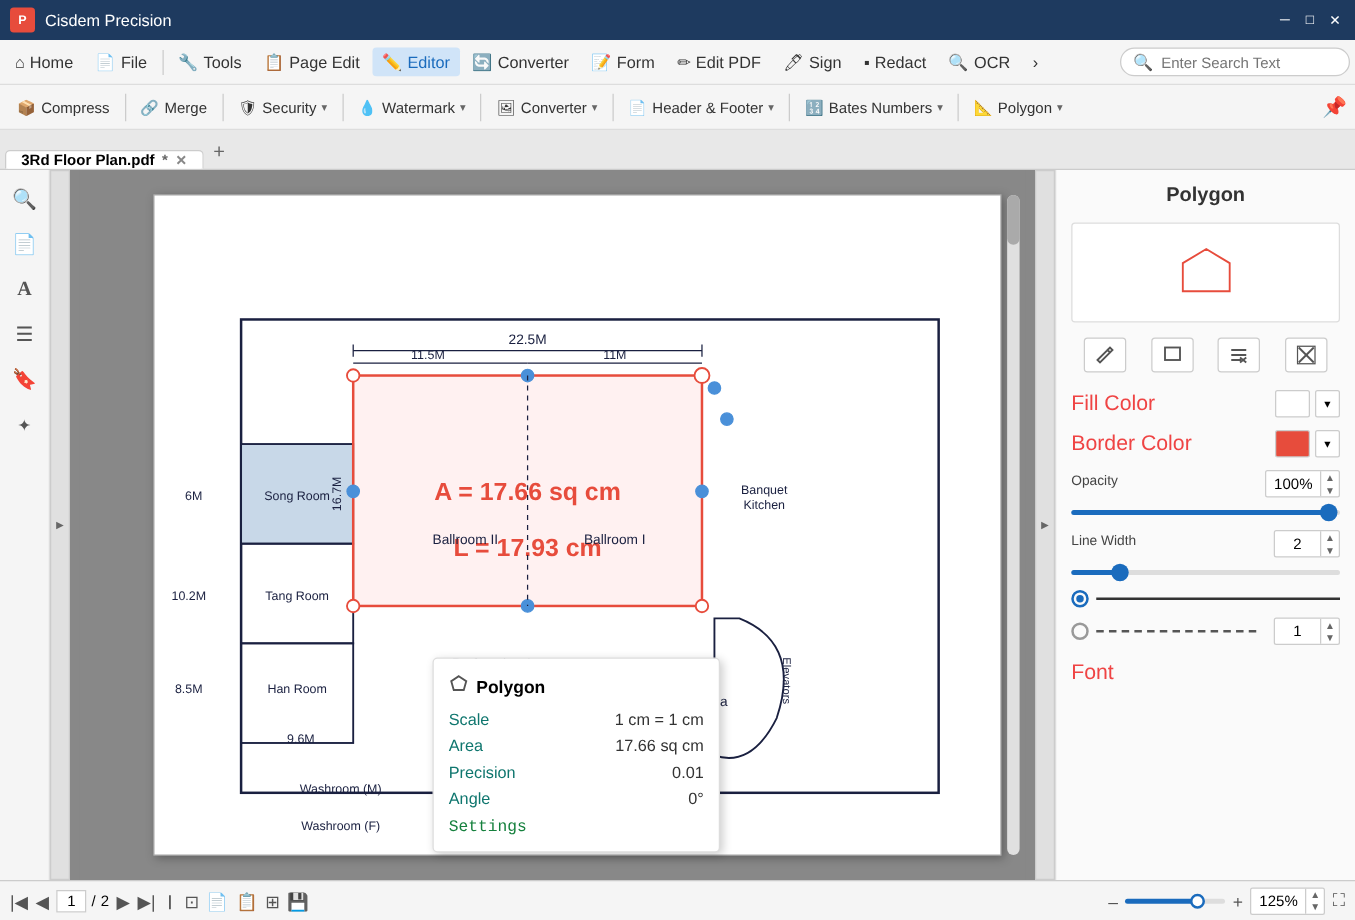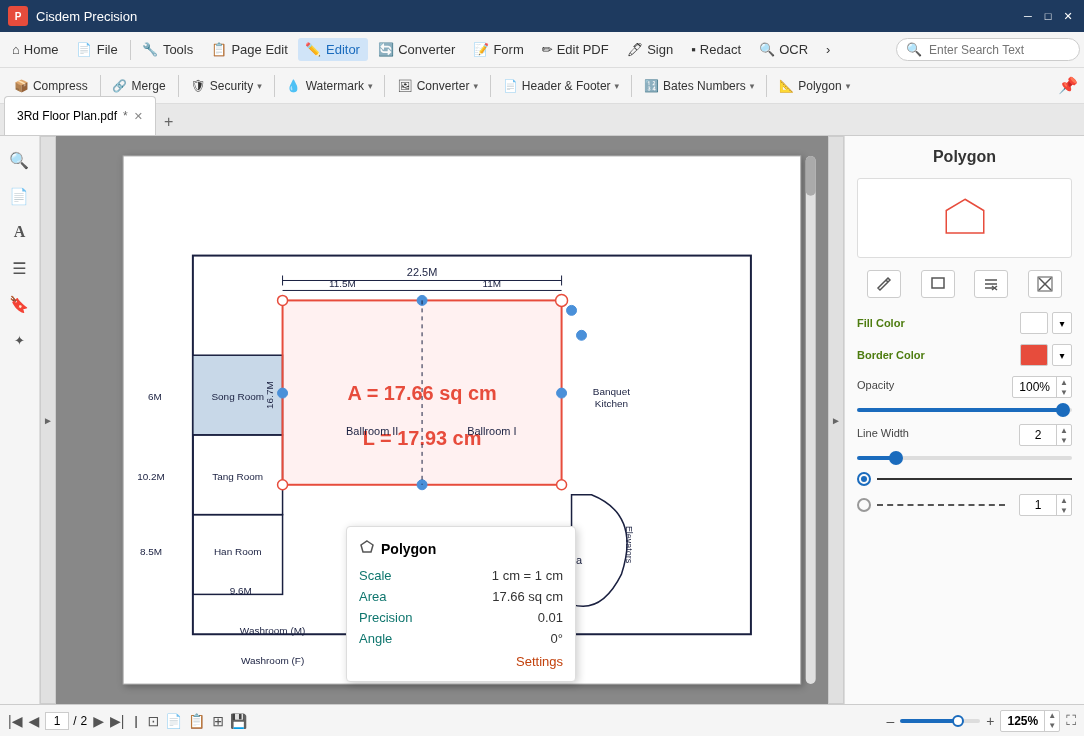--- a/index.html
+++ b/index.html
@@ -95,24 +95,24 @@
       height: 32px;
       display: flex;
       align-items: flex-end;
       padding: 0 4px;
       border-bottom: 1px solid #ccc;
     }
     .tab {
       background: white;
       border: 1px solid #ccc;
       border-bottom: none;
-      padding: 12px 12px;
+      padding: 0 12px;
       border-radius: 4px 4px 0 0;
       display: flex; align-items: center; gap: 6px;
-      font-size: 12px; cursor: pointer;
+      font-size: 12px; cursor: pointer; font-weight: bold;
     }
     .tab .close-tab { font-size: 11px; color: #888; cursor: pointer; }
     .tab-add { padding: 4px 8px; cursor: pointer; font-size: 16px; color: #666; }
 
     
     #main {
       display: flex;
       height: calc(736px - 32px - 36px - 36px - 32px - 32px);
     }
 
@@ -176,22 +176,22 @@
       display: flex; align-items: center; gap: 6px;
       font-weight: bold; margin-bottom: 10px; font-size: 14px;
     }
     .tooltip-row {
       display: flex; justify-content: space-between;
       margin-bottom: 6px; font-size: 13px;
     }
     .tooltip-label { color: #0f766e; }
     .tooltip-value { color: #333; font-weight: 500; }
     .tooltip-footer {
-      text-align: right; margin-top: 8px;
-      color: #c2410c; cursor: pointer; font-size: 13px;
+      margin-top: 8px;
+      color: #15803d; cursor: pointer; font-size: 13px; font-family: Liberation Mono, monospace;
     }
 
     
     #right-panel {
       width: 240px;
       background: #fafafa;
       border-left: 1px solid #ddd;
       overflow-y: auto;
       padding: 12px;
     }
@@ -220,21 +220,21 @@
       border-radius: 3px;
       display: flex; align-items: center; justify-content: center;
       cursor: pointer; background: white; font-size: 14px;
     }
 
     
     .prop-row {
       display: flex; align-items: center; justify-content: space-between;
       margin-bottom: 10px;
     }
-    .prop-label { font-size: 11px; color: #4d7c0f; font-weight: bold; }
+    .prop-label { font-size: 17px; color: #ef4444; }
     .prop-control {
       display: flex; align-items: center; gap: 4px;
     }
     .color-swatch {
       width: 28px; height: 22px;
       border: 1px solid #ccc;
       border-radius: 2px;
       cursor: pointer;
     }
     .dropdown-arrow {
@@ -358,21 +358,20 @@
       border-radius: 50%;
       position: absolute;
       top: -4px; left: 65%;
       cursor: pointer;
     }
     .zoom-value-box {
       display: flex; align-items: center;
       border: 1px solid #ccc;
       border-radius: 2px;
       background: white;
-      font-weight: bold;
     }
     .right-collapse {
       width: 16px;
       background: #e0e0e0;
       border: 1px solid #ccc;
       display: flex; align-items: center; justify-content: center;
       cursor: pointer; font-size: 10px; color: #666;
       align-self: stretch;
     }
   </style>
@@ -725,20 +724,23 @@
         <div class="value-box" style="margin-left:8px;">
           <span class="value-text">1</span>
           <div class="value-arrows">
             <div class="val-arrow">▲</div>
             <div class="val-arrow">▼</div>
           </div>
         </div>
       </div>
     </div>
 
+    <div class="prop-row" style="margin-top:12px;">
+      <span class="prop-label">Font</span>
+    </div>
   </div>
 </div>
 
 <div id="status-bar">
   <span class="nav-btn">|◀</span>
   <span class="nav-btn">◀</span>
   <div class="page-info">
     <input class="page-input" value="1" style="">
     <span>/</span>
     <span>2</span>

